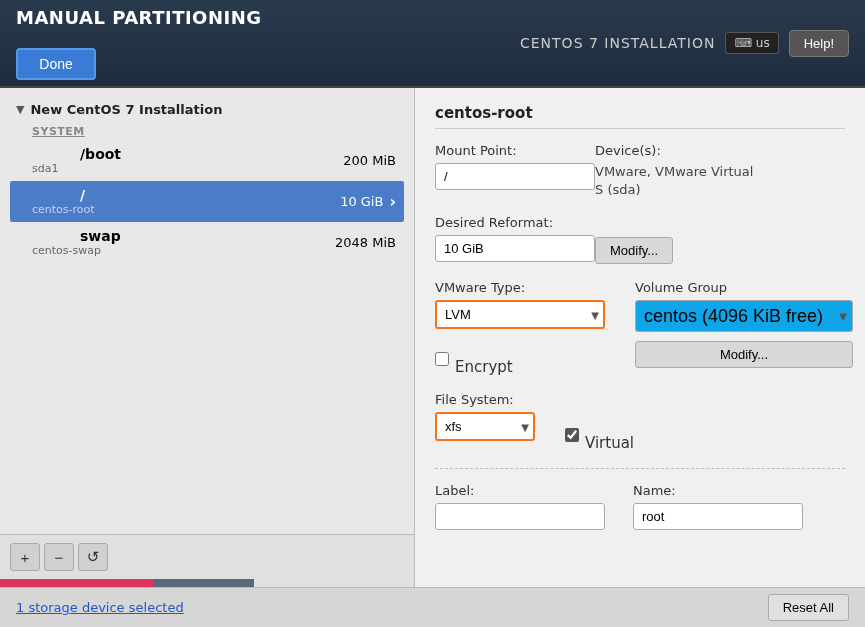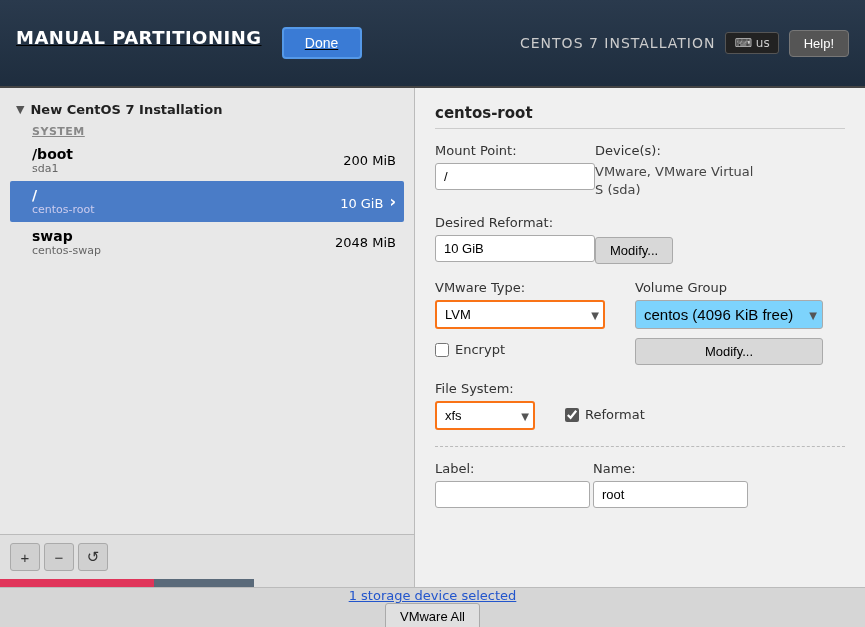--- a/index.html
+++ b/index.html
@@ -17,22 +17,22 @@
       display: flex;
       align-items: center;
       justify-content: space-between;
       background: linear-gradient(180deg, #2a3a4d 0%, #1e2d3e 100%);
       padding: 10px 16px;
       height: 88px;
       border-bottom: 2px solid #444;
     }
     .header-left {
       display: flex;
+      flex-direction: column;
       gap: 20px;
-      text-decoration: underline;
     }
     .header-title {
       color: #fff;
       font-size: 18px;
       font-weight: bold;
       letter-spacing: 0.5px;
     }
     .done-btn {
       background: #3a7bd5;
       color: #fff;
@@ -131,26 +131,26 @@
       justify-content: space-between;
       padding: 6px 8px 6px 22px;
       cursor: pointer;
       border-radius: 2px;
     }
     .partition-item.selected {
       background: #4a7cc7;
       color: #fff;
     }
     .partition-item .part-left { display: flex; flex-direction: column; }
-    .partition-item .part-name { font-size: 14px; font-weight: bold; }
+    .partition-item .part-name { font-size: 14px; font-weight: bold; margin-left: 48px; }
     .partition-item .part-sub { font-size: 11px; color: #666; }
     .partition-item.selected .part-sub { color: #cce; }
     .partition-item .part-right {
       display: flex;
-      align-items: flex-end;
+      align-items: center;
       gap: 6px;
       font-size: 13px;
     }
     .partition-item.selected .part-right { color: #fff; }
     .chevron-right {
       color: #fff;
       font-size: 16px;
       font-weight: bold;
     }
 
@@ -299,34 +299,35 @@
       align-items: center;
       gap: 6px;
       margin-top: 8px;
     }
     .encrypt-checkbox {
       width: 14px;
       height: 14px;
       cursor: pointer;
     }
     .encrypt-label {
-      font-size: 13px;
+      font-size: 15px;
       color: #333;
+      margin-top: 16px;
     }
     .volume-group-select-wrapper {
       position: relative;
       display: inline-flex;
       align-items: center;
     }
     .volume-group-select {
-      background: #7dd3fc;
+      background: #0ea5e9;
       border: 1px solid #aaa;
       border-radius: 3px;
       padding: 5px 28px 5px 8px;
-      font-size: 15px;
+      font-size: 18px;
       appearance: none;
       cursor: pointer;
       min-width: 180px;
     }
 
     .reformat-row {
       display: flex;
       align-items: center;
       gap: 6px;
       margin-top: 8px;
@@ -338,45 +339,44 @@
     }
 
     .divider {
       border: none;
       border-top: 1px dashed #bbb;
       margin: 14px 0;
     }
 
     .label-name-row {
       display: flex;
-      gap: 3px;
+      gap: 28px;
     }
     .label-input {
       background: #fff;
       border: 1px solid #aaa;
       border-radius: 3px;
       padding: 5px 8px;
       font-size: 13px;
-      width: 155px;
+      width: 170px;
     }
 
     
     .footer {
       position: absolute;
       bottom: 0;
       left: 0;
       right: 0;
       height: 40px;
       background: #d6d6d6;
       border-top: 1px solid #bbb;
       display: flex;
       align-items: center;
       justify-content: space-between;
       padding: 0 16px;
-      flex-direction: column;
     }
     .storage-link {
       color: #2255cc;
       text-decoration: underline;
       cursor: pointer;
       font-size: 13px;
     }
     .reset-all-btn {
       background: #e0e0e0;
       border: 1px solid #aaa;
@@ -532,21 +532,21 @@
             <option>swap</option>
             <option>vfat</option>
             <option>bios boot</option>
           </select>
           <span class="select-arrow">▼</span>
         </div>
       </div>
       <div class="form-group" style="justify-content:flex-end; padding-top:18px;">
         <div class="reformat-row">
           <input type="checkbox" class="reformat-checkbox" checked="" style="">
-          <label class="encrypt-label">Reformat</label>
+          <label class="encrypt-label">Virtual</label>
         </div>
       </div>
     </div>
 
     <hr class="divider">
 
     <div class="label-name-row">
       <div class="form-group">
         <label class="form-label">Label:</label>
         <input type="text" class="label-input" value="" style="">
@@ -554,14 +554,14 @@
       <div class="form-group">
         <label class="form-label">Name:</label>
         <input type="text" class="label-input" value="root" style="">
       </div>
     </div>
   </div>
 </div>
 
 <div class="footer">
   <a class="storage-link">1 storage device selected</a>
-  <button class="reset-all-btn">VMware All</button>
+  <button class="reset-all-btn">Reset All</button>
 </div>
 
 </body></html>

